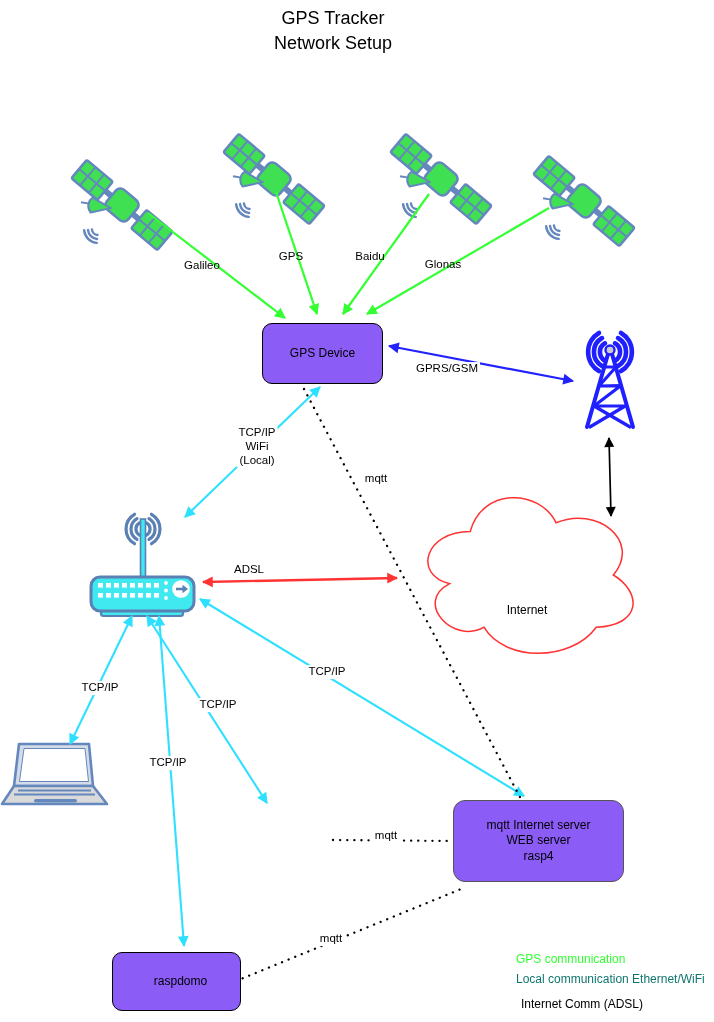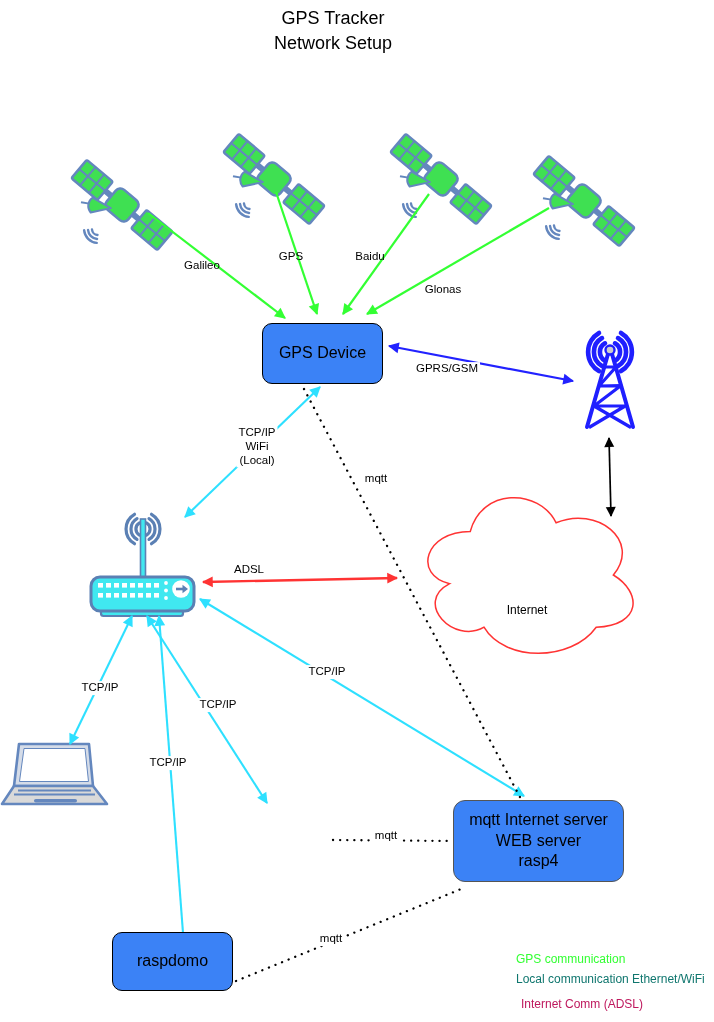--- a/index.html
+++ b/index.html
@@ -2,22 +2,22 @@
 <html><head>
 <meta charset="utf-8">
 <style>
   html,body{margin:0;padding:0;background:#fff;}
   #canvas{position:relative;width:714px;height:1022px;background:#ffffff;overflow:hidden;
           font-family:"Liberation Sans",sans-serif;color:#000;}
   #shapes{position:absolute;left:0;top:0;z-index:1;}
   .lbl{position:absolute;z-index:3;font-size:11.5px;white-space:nowrap;
        transform:translate(-50%,-50%);background:#fff;padding:0 2px;line-height:1.2;text-align:center;}
   .lbl.noBg{background:transparent;}
-  .node{position:absolute;z-index:2;background:#3b82f6;display:flex;flex-direction:column;
-        align-items:center;justify-content:center;font-size:16px;text-align:center;line-height:1.3;}
+  .node{position:absolute;z-index:2;background:#8b5cf6;display:flex;flex-direction:column;
+        align-items:center;justify-content:center;font-size:12px;text-align:center;line-height:1.3;}
   .rounded{border:1.4px solid #000;border-radius:10px;}
   #title{position:absolute;left:238px;top:6px;width:190px;text-align:center;
          font-size:18px;line-height:1.4;z-index:3;}
   #legend{position:absolute;left:516px;top:952px;z-index:3;font-size:12px;line-height:1.2;}
   #legend .legend-line{margin-bottom:6px;white-space:nowrap;}
   #legend .legend-line:nth-child(3){margin-top:10px;margin-left:5px;}
 </style>
 </head>
 <body>
 
@@ -155,28 +155,28 @@
     <span>GPS Device</span>
   </div>
 
 
   <div class="node rounded" style="left:453px;top:800px;width:169px;height:80px;border-color:#555;border-radius:12px;">
     <span>mqtt Internet server</span>
     <span>WEB server</span>
     <span>rasp4</span>
   </div>
 
-  <div class="node rounded" style="left:112px;top:932px;width:119px;height:57px;">
+  <div class="node rounded" style="left:112px;top:952px;width:119px;height:57px;padding-left:8px;">
     <span>raspdomo</span>
   </div>
 
   <div class="lbl noBg" style="left:202px;top:266px;">Galileo</div>
   <div class="lbl noBg" style="left:291px;top:257px;">GPS</div>
   <div class="lbl noBg" style="left:370px;top:257px;">Baidu</div>
-  <div class="lbl noBg" style="left:443px;top:265px;margin-top:25px;">Glonas</div>
+  <div class="lbl noBg" style="left:443px;top:265px;">Glonas</div>
 
   <div class="lbl" style="left:447px;top:369px;">GPRS/GSM</div>
 
   <div class="lbl" style="left:257px;top:447px;">
     <div>TCP/IP</div>
     <div>WiFi</div>
     <div>(Local)</div>
   </div>
 
   <div class="lbl" style="left:376px;top:479px;">mqtt</div>
@@ -187,16 +187,16 @@
   <div class="lbl" style="left:218px;top:705px;">TCP/IP</div>
   <div class="lbl" style="left:168px;top:763px;">TCP/IP</div>
   <div class="lbl" style="left:327px;top:672px;">TCP/IP</div>
 
   <div class="lbl" style="left:386px;top:836px;">mqtt</div>
   <div class="lbl" style="left:331px;top:939px;">mqtt</div>
 
   <div id="legend">
     <div class="legend-line" style="color: rgb(51, 255, 51);">GPS communication</div>
     <div class="legend-line" style="color: #0f766e;">Local communication Ethernet/WiFi</div>
-    <div class="legend-line" style="color: #be185d;">Internet Comm (ADSL)</div>
+    <div class="legend-line" style="color: #000000;">Internet Comm (ADSL)</div>
   </div>
 
 </div>
 
 </body></html>

